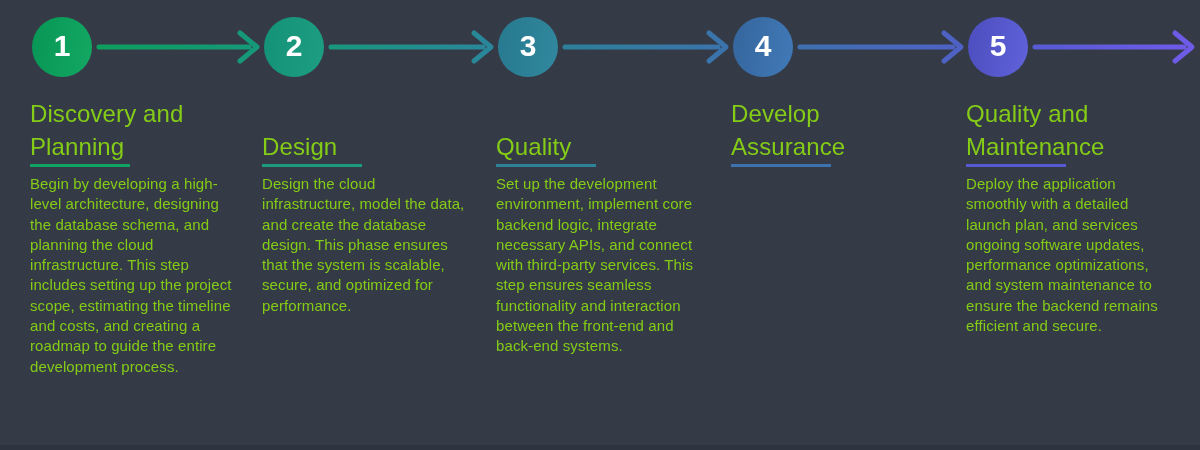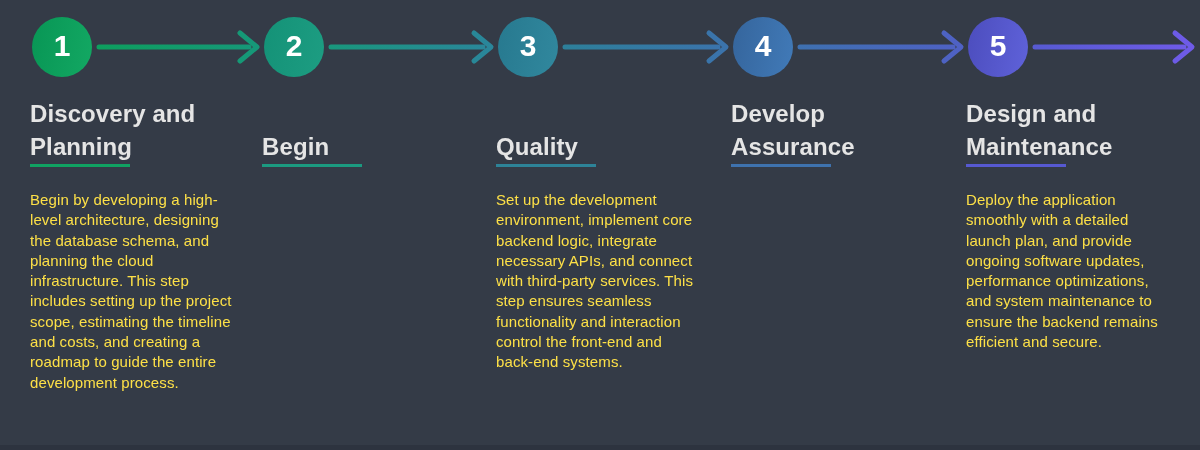--- a/index.html
+++ b/index.html
@@ -47,35 +47,35 @@
     font-size: 30px;
     font-weight: 700;
     line-height: 1;
     transform: translateY(-1px);
   }
   .step-title {
     min-height: 66px;
     margin-top: 20px;
     display: flex;
     align-items: flex-end;
-    color: #e5e5e5;
+    color: #84cc16;
     font-size: 24px;
-    font-weight: 700;
+    font-weight: 400;
     line-height: 33px;
     letter-spacing: 0.1px;
   }
   .title-underline {
     width: 100px;
     height: 3px;
     margin-top: 1px;
     background: #10a262; 
   }
   .step-description {
-    margin-top: 23px;
-    color: #fde047;
+    margin-top: 7px;
+    color: #84cc16;
     font-size: 15px;
     line-height: 20.3px;
     letter-spacing: 0.1px;
   }
   .bottom-bar {
     position: absolute;
     left: 0;
     bottom: 0;
     width: 100%;
     height: 5px;
@@ -138,44 +138,45 @@
     </div>
     <div class="step-title">Discovery and Planning</div>
     <div class="title-underline" style="background: rgb(16, 162, 98);"></div>
     <div class="step-description">Begin by developing a high-level architecture, designing the database schema, and planning the cloud infrastructure. This step includes setting up the project scope, estimating the timeline and costs, and creating a roadmap to guide the entire development process.</div>
   </div>
 
   <div class="step-column">
     <div class="step-circle" style="background: linear-gradient(100deg, rgb(20, 146, 119), rgb(29, 157, 130));">
       <span class="step-number">2</span>
     </div>
-    <div class="step-title">Begin</div>
+    <div class="step-title">Design</div>
     <div class="title-underline" style="background: rgb(27, 154, 128);"></div>
+    <div class="step-description">Design the cloud infrastructure, model the data, and create the database design. This phase ensures that the system is scalable, secure, and optimized for performance.</div>
   </div>
 
   <div class="step-column">
     <div class="step-circle" style="background: linear-gradient(100deg, rgb(39, 121, 143), rgb(49, 136, 158));">
       <span class="step-number">3</span>
     </div>
     <div class="step-title">Quality</div>
     <div class="title-underline" style="background: rgb(45, 131, 152);"></div>
-    <div class="step-description">Set up the development environment, implement core backend logic, integrate necessary APIs, and connect with third-party services. This step ensures seamless functionality and interaction control the front-end and back-end systems.</div>
+    <div class="step-description">Set up the development environment, implement core backend logic, integrate necessary APIs, and connect with third-party services. This step ensures seamless functionality and interaction between the front-end and back-end systems.</div>
   </div>
 
   <div class="step-column">
     <div class="step-circle" style="background: linear-gradient(100deg, rgb(53, 101, 156), rgb(65, 122, 184));">
       <span class="step-number">4</span>
     </div>
     <div class="step-title">Develop Assurance</div>
     <div class="title-underline" style="background: rgb(62, 114, 174);"></div>
   </div>
 
   <div class="step-column">
     <div class="step-circle" style="background: linear-gradient(100deg, rgb(76, 77, 189), rgb(95, 98, 218));">
       <span class="step-number">5</span>
     </div>
-    <div class="step-title">Design and Maintenance</div>
+    <div class="step-title">Quality and Maintenance</div>
     <div class="title-underline" style="background: rgb(86, 89, 209);"></div>
-    <div class="step-description">Deploy the application smoothly with a detailed launch plan, and provide ongoing software updates, performance optimizations, and system maintenance to ensure the backend remains efficient and secure.</div>
+    <div class="step-description">Deploy the application smoothly with a detailed launch plan, and services ongoing software updates, performance optimizations, and system maintenance to ensure the backend remains efficient and secure.</div>
   </div>
 
   <div class="bottom-bar"></div>
 </div>
 
 </body></html>

